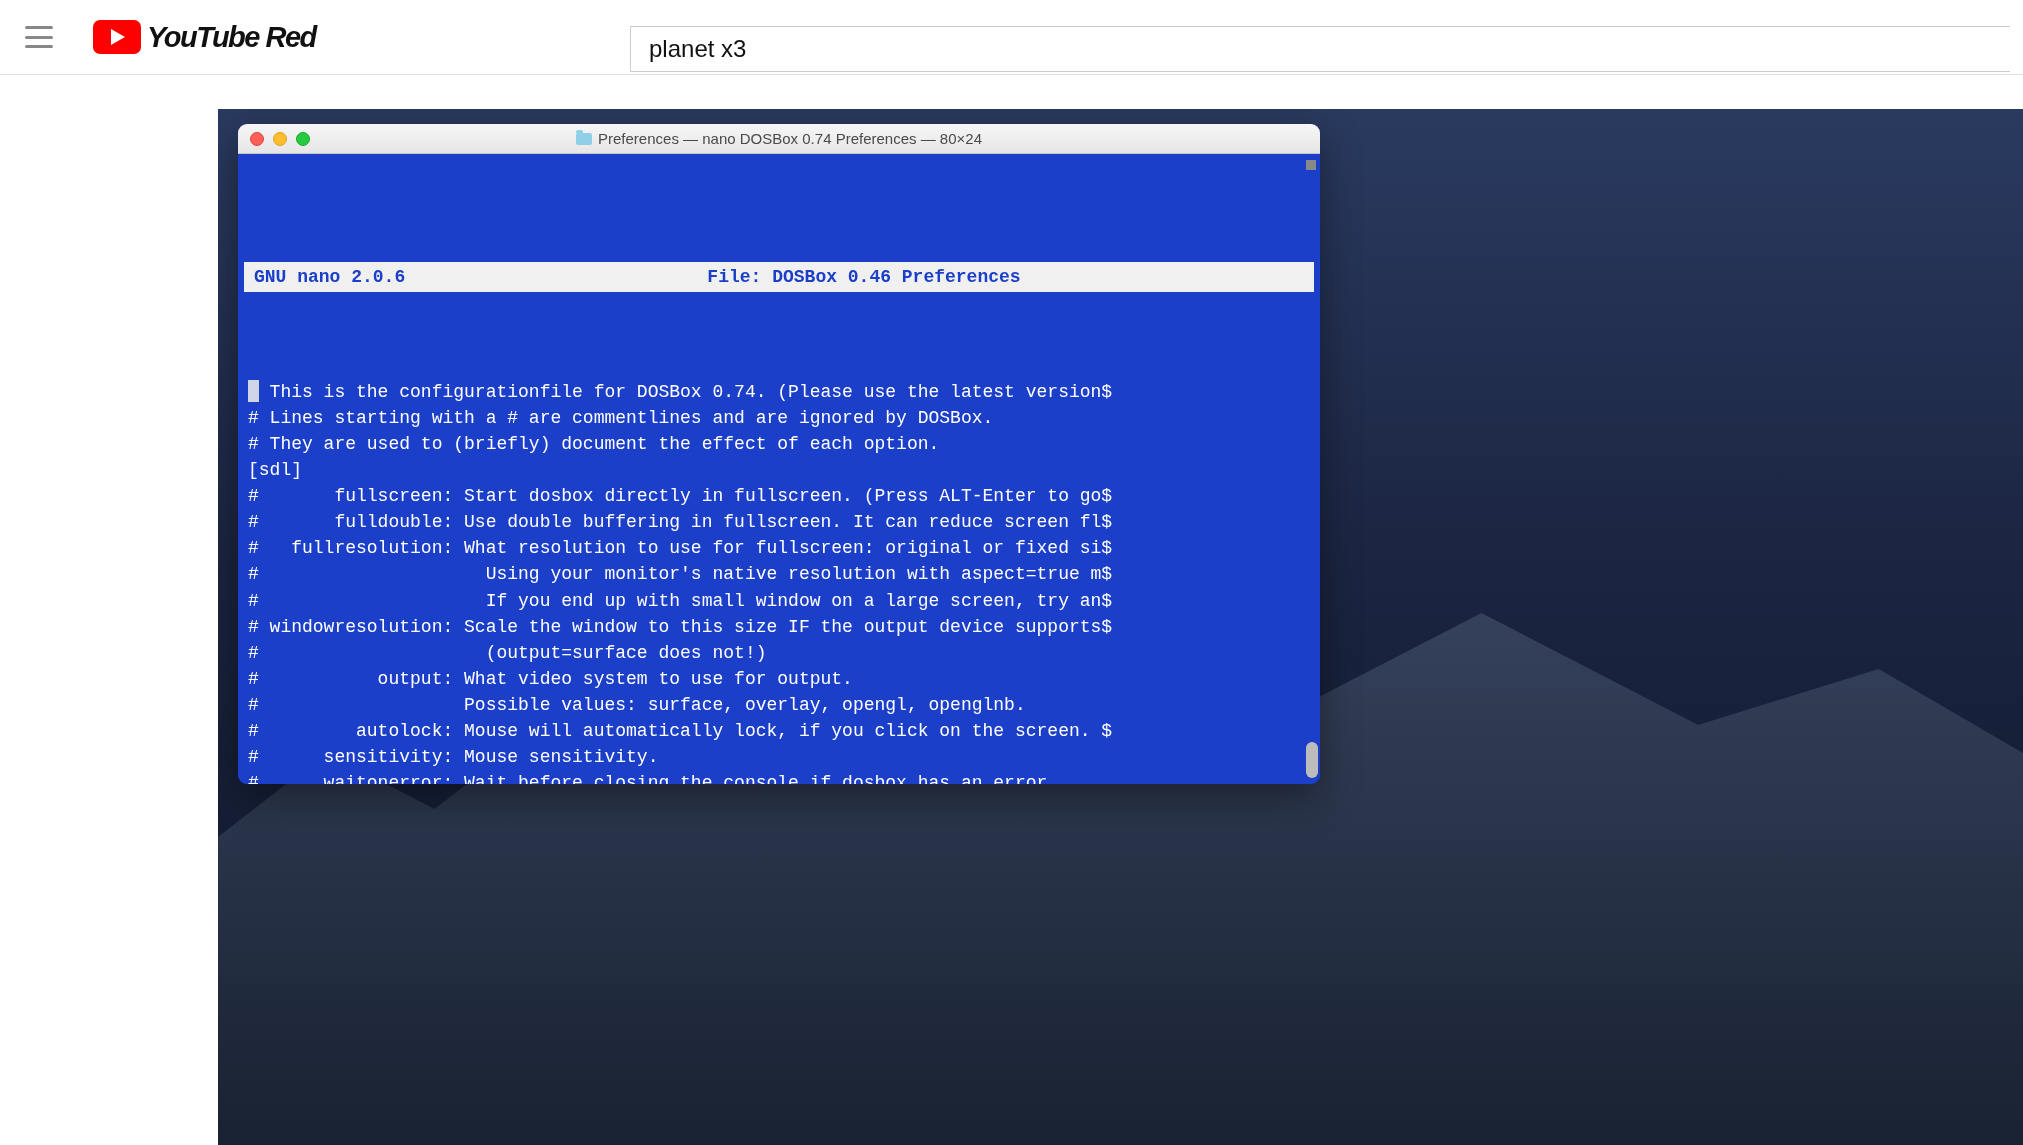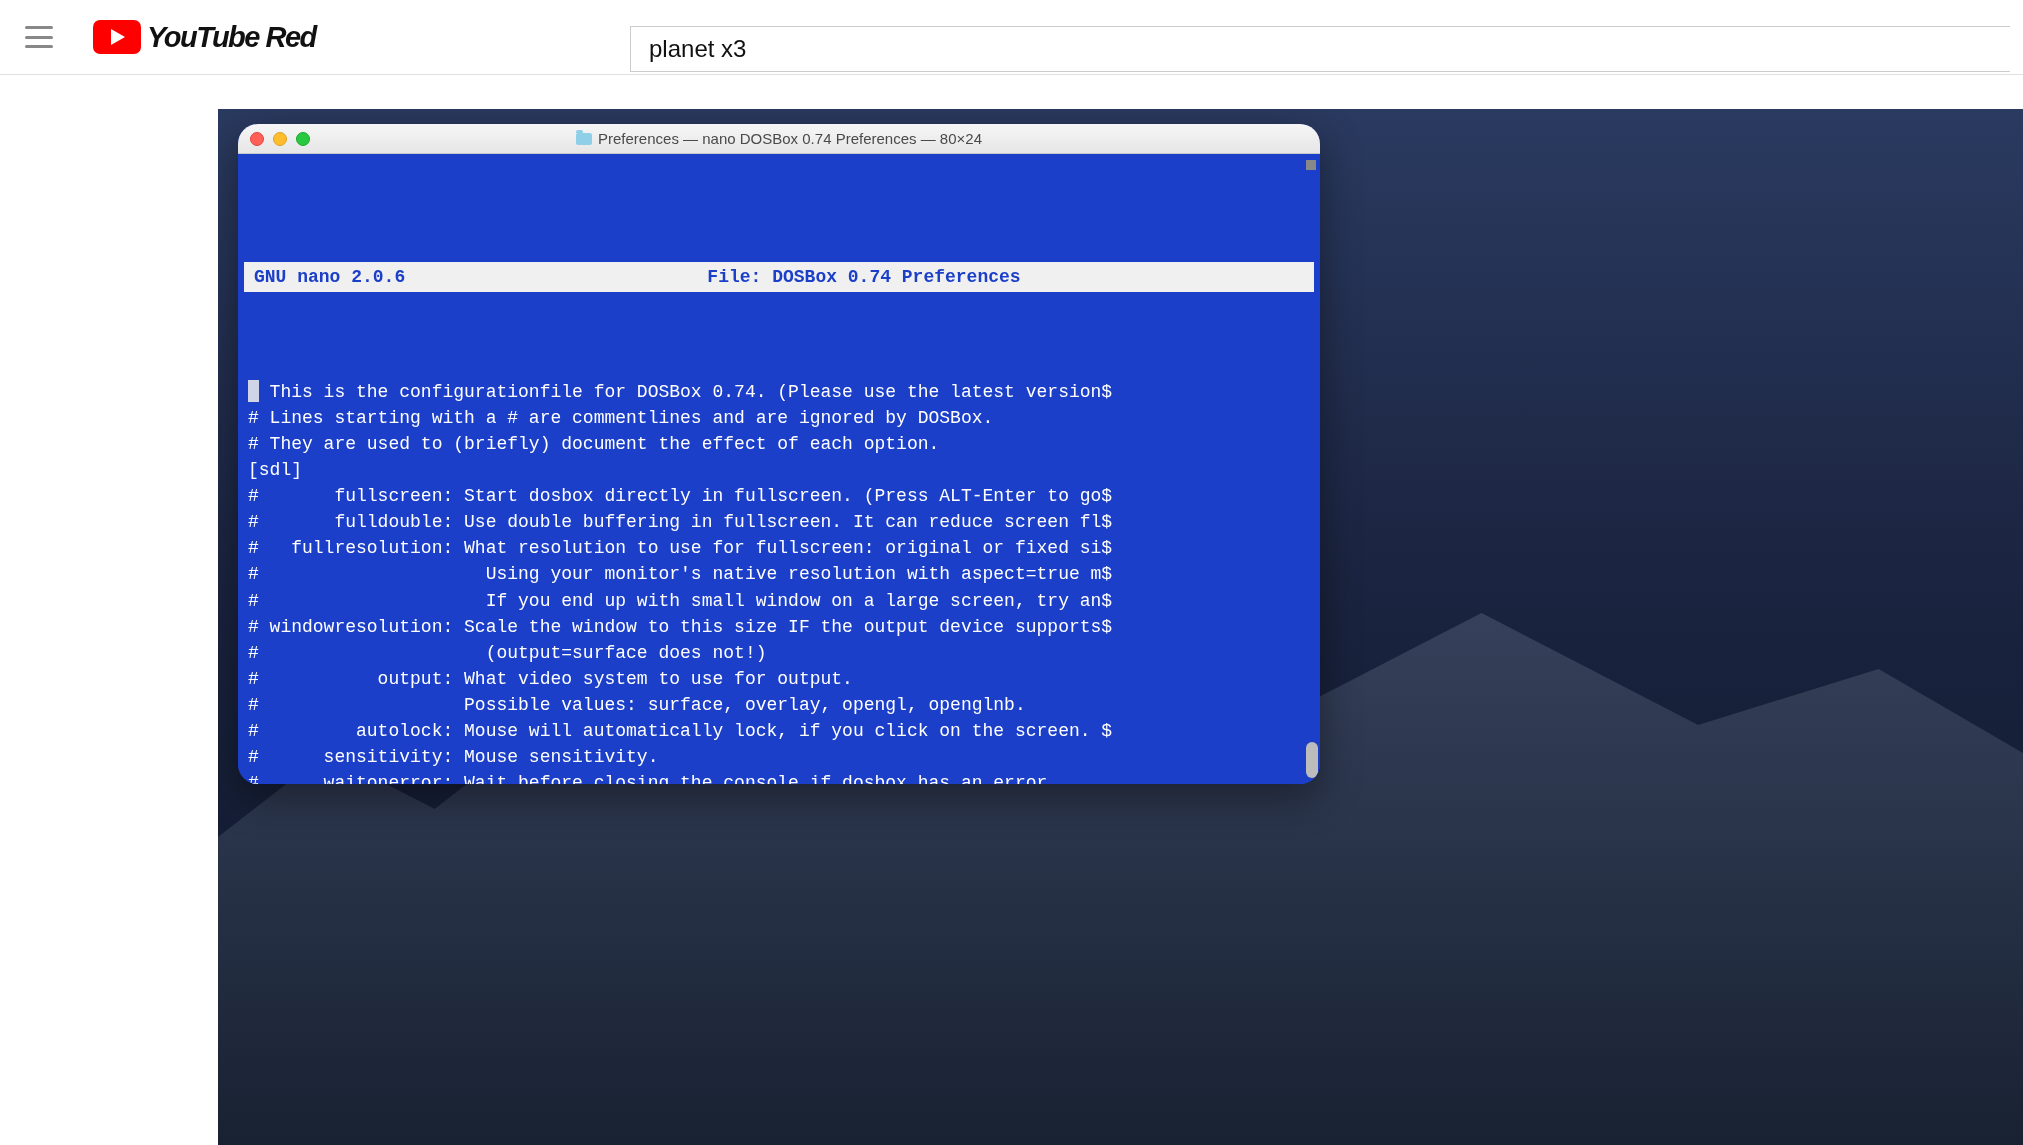--- a/index.html
+++ b/index.html
@@ -83,21 +83,21 @@
     clip-path: polygon(0 45%, 6% 30%, 12% 40%, 20% 20%, 30% 35%, 40% 10%, 55% 30%, 70% 5%, 82% 25%, 92% 15%, 100% 30%, 100% 100%, 0 100%);
     opacity: .9;
   }
 
   .mac-window {
     position: absolute;
     left: 20px;
     top: 15px;
     width: 1082px;
     height: 660px;
-    border-radius: 20px;
+    border-radius: 9px;
     background: #1b3fc9;
     box-shadow: 0 12px 40px rgba(0,0,0,.4);
     overflow: hidden;
     font-family: Menlo, "Courier New", monospace;
   }
   .titlebar {
     height: 30px;
     background: linear-gradient(#f6f6f6, #e6e6e6);
     border-bottom: 1px solid #c8c8c8;
     display: flex;
@@ -218,21 +218,21 @@
         <span class="folder-ic"></span>
         <span>Preferences — nano DOSBox 0.74 Preferences — 80×24</span>
       </div>
     </div>
 
     <div class="term-body">
       <div class="scroll-ind"></div>
 
       <div class="nano-header">
         <span class="ver">GNU nano 2.0.6</span>
-        <span class="file">File: DOSBox 0.74 Preferences</span>
+        <span class="file">File: DOSBox 0.46 Preferences</span>
       </div>
 
       <div class="file-lines" id="file-lines"><span class="l"><span class="cursor-block"></span> This is the configurationfile for DOSBox 0.74. (Please use the latest version$</span><span class="l"># Lines starting with a # are commentlines and are ignored by DOSBox.</span><span class="l"># They are used to (briefly) document the effect of each option.</span><span class="l"></span><span class="l">[sdl]</span><span class="l">#       fullscreen: Start dosbox directly in fullscreen. (Press ALT-Enter to go$</span><span class="l">#       fulldouble: Use double buffering in fullscreen. It can reduce screen fl$</span><span class="l">#   fullresolution: What resolution to use for fullscreen: original or fixed si$</span><span class="l">#                     Using your monitor's native resolution with aspect=true m$</span><span class="l">#                     If you end up with small window on a large screen, try an$</span><span class="l"># windowresolution: Scale the window to this size IF the output device supports$</span><span class="l">#                     (output=surface does not!)</span><span class="l">#           output: What video system to use for output.</span><span class="l">#                   Possible values: surface, overlay, opengl, openglnb.</span><span class="l">#         autolock: Mouse will automatically lock, if you click on the screen. $</span><span class="l">#      sensitivity: Mouse sensitivity.</span><span class="l">#      waitonerror: Wait before closing the console if dosbox has an error.</span></div>
 
       
 
       
 
       <div class="scroll-thumb"></div>
     </div>

